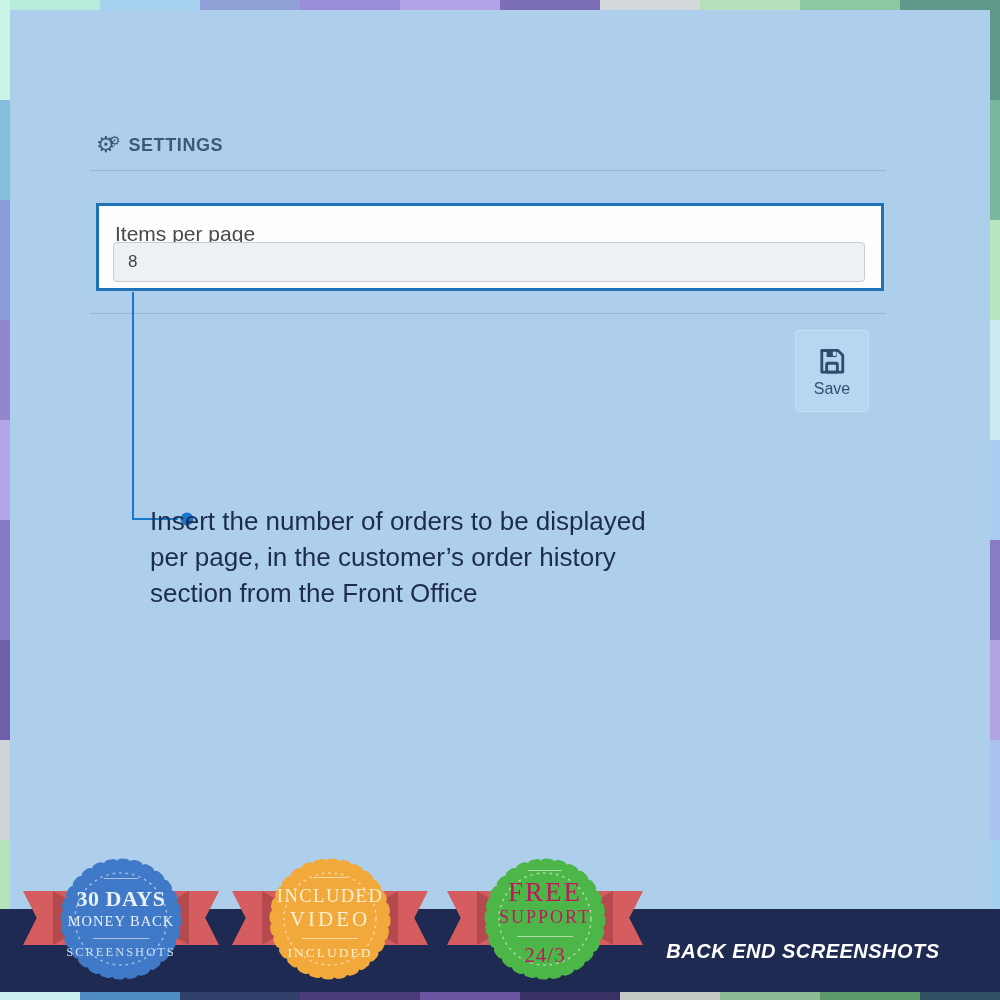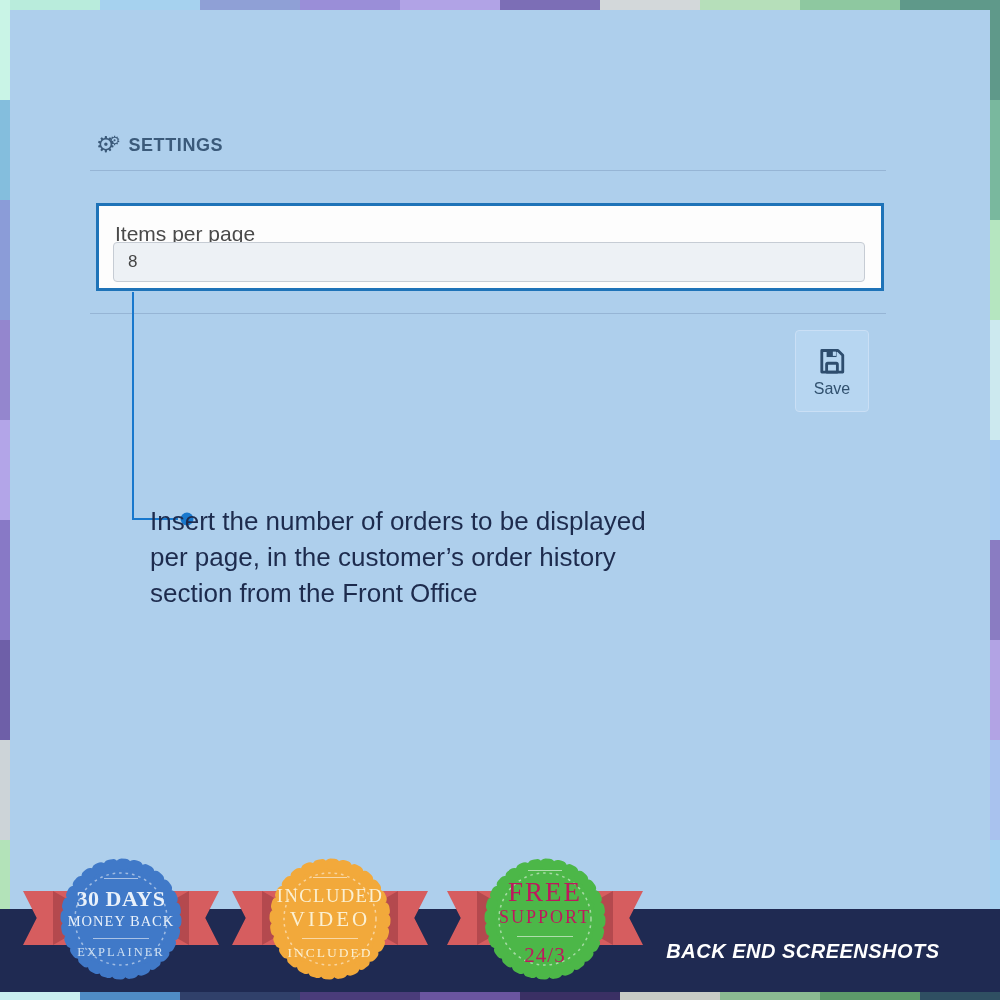--- a/index.html
+++ b/index.html
@@ -133,21 +133,21 @@
     </div>
     <svg class="seal" width="130" height="130" viewBox="0 0 130 130">
       <circle class="seal-c" cx="65" cy="65" r="55" stroke-width="11" stroke-dasharray="4 8.34" stroke-linecap="round"></circle>
       <circle cx="65" cy="65" r="46" fill="none" stroke="rgba(255,255,255,.5)" stroke-width="1.5" stroke-dasharray="2.6 3.9"></circle>
     </svg>
     <div class="badge-text">
       <div class="rule rt"></div>
       <div class="m0">30 DAYS</div>
       <div class="m1">MONEY BACK</div>
       <div class="rule rm"></div>
-      <div class="sub">EXPLAINER</div>
+      <div class="sub">SCREENSHOTS</div>
     </div>
   </div>
 
   <div class="badge b2">
     <div class="ribbon">
       <div class="fold l"></div>
         <div class="fold r"></div>
     </div>
     <svg class="seal" width="130" height="130" viewBox="0 0 130 130">
       <circle class="seal-c" cx="65" cy="65" r="55" stroke-width="11" stroke-dasharray="4 8.34" stroke-linecap="round"></circle>

